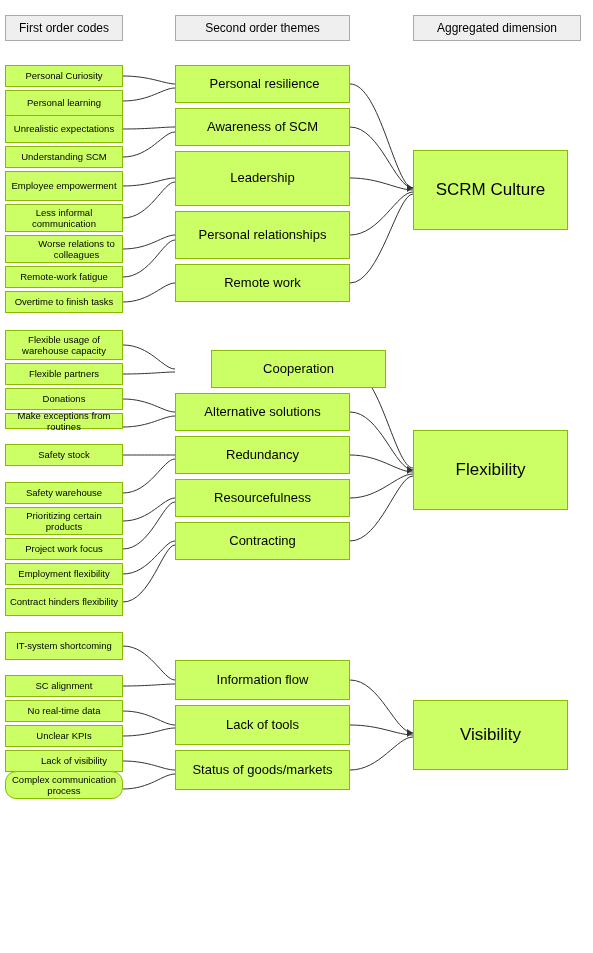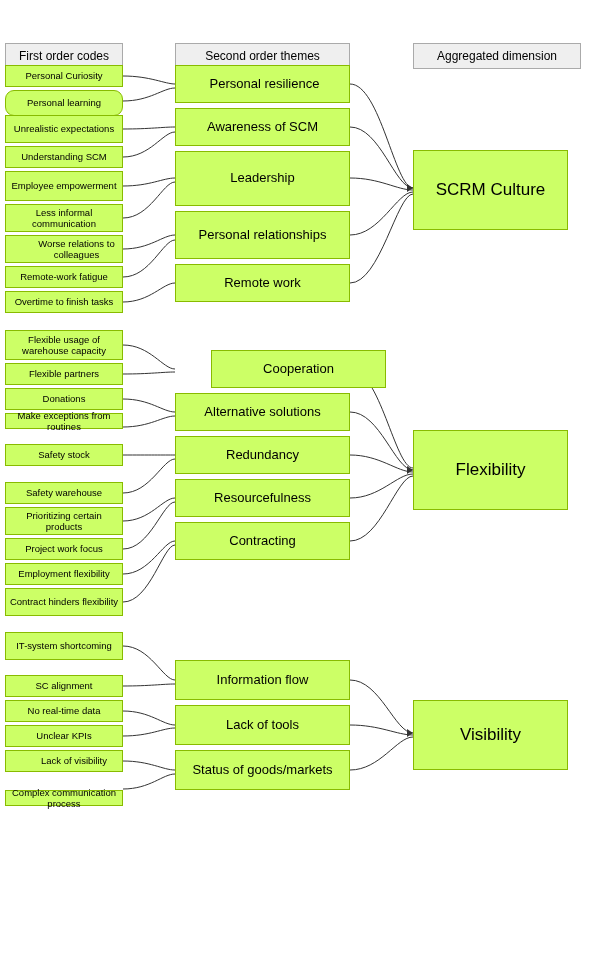--- a/index.html
+++ b/index.html
@@ -87,21 +87,20 @@
       position: absolute;
       top: 0;
       border: 1px solid #aaa;
       background: #efefef;
       font-size: 12px;
       text-align: center;
       padding: 5px 8px;
       display: flex;
       align-items: center;
       justify-content: center;
-      margin-top: 28px;
     }
   </style>
 </head>
 <body>
 
 <div class="diagram-container">
   <div class="layout">
 
     <div class="col-header" style="left:0; width:118px; top:5px;">
       <span>First order codes</span>
@@ -189,21 +188,21 @@
 
       <path d="M345,670 C375,670 390,723 408,723" stroke="#333" stroke-width="1" fill="none"></path>
 
       <path d="M345,715 C375,715 392,725 408,725" stroke="#333" stroke-width="1" fill="none"></path>
 
       <path d="M345,760 C375,760 392,727 408,727" stroke="#333" stroke-width="1" fill="none"></path>
       <polygon points="408,723 402,719 402,727" fill="#333"></polygon>
     </svg>
 
     <div class="fc" style="top:55px;height:22px;">Personal Curiosity</div>
-    <div class="fc" style="top:80px;height:26px;border-radius:9px;">Personal learning</div>
+    <div class="fc" style="top:80px;height:26px;">Personal learning</div>
     <div class="fc" style="top:105px;height:28px;">Unrealistic expectations</div>
     <div class="fc" style="top:136px;height:22px;">Understanding SCM</div>
     <div class="fc" style="top:161px;height:30px;">Employee empowerment</div>
     <div class="fc" style="top:194px;height:28px;">Less informal communication</div>
     <div class="fc" style="top:225px;height:28px;padding-left:28px;">Worse relations to colleagues</div>
     <div class="fc" style="top:256px;height:22px;">Remote-work fatigue</div>
     <div class="fc" style="top:281px;height:22px;">Overtime to finish tasks</div>
 
     <div class="fc" style="top:320px;height:30px;">Flexible usage of warehouse capacity</div>
     <div class="fc" style="top:353px;height:22px;">Flexible partners</div>
@@ -214,21 +213,21 @@
     <div class="fc" style="top:497px;height:28px;">Prioritizing certain products</div>
     <div class="fc" style="top:528px;height:22px;">Project work focus</div>
     <div class="fc" style="top:553px;height:22px;">Employment flexibility</div>
     <div class="fc" style="top:578px;height:28px;">Contract hinders flexibility</div>
 
     <div class="fc" style="top:622px;height:28px;">IT-system shortcoming</div>
     <div class="fc" style="top:665px;height:22px;">SC alignment</div>
     <div class="fc" style="top:690px;height:22px;">No real-time data</div>
     <div class="fc" style="top:715px;height:22px;">Unclear KPIs</div>
     <div class="fc" style="top:740px;height:22px;padding-left:23px;">Lack of visibility</div>
-    <div class="fc" style="top:780px;height:16px;">Complex communication process</div>
+    <div class="fc" style="top:761px;height:28px;border-radius:11px;">Complex communication process</div>
 
     <div class="sc" style="top:55px;height:38px;padding-left:12px;">Personal resilience</div>
     <div class="sc" style="top:98px;height:38px;">Awareness of SCM</div>
     <div class="sc" style="top:141px;height:55px;">Leadership</div>
     <div class="sc" style="top:201px;height:48px;">Personal relationships</div>
     <div class="sc" style="top:254px;height:38px;">Remote work</div>
 
     <div class="sc" style="top:340px;height:38px;margin-left:36px;">Cooperation</div>
     <div class="sc" style="top:383px;height:38px;">Alternative solutions</div>
     <div class="sc" style="top:426px;height:38px;">Redundancy</div>

